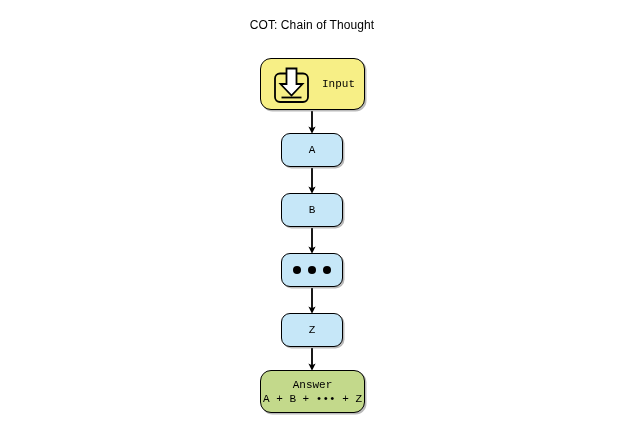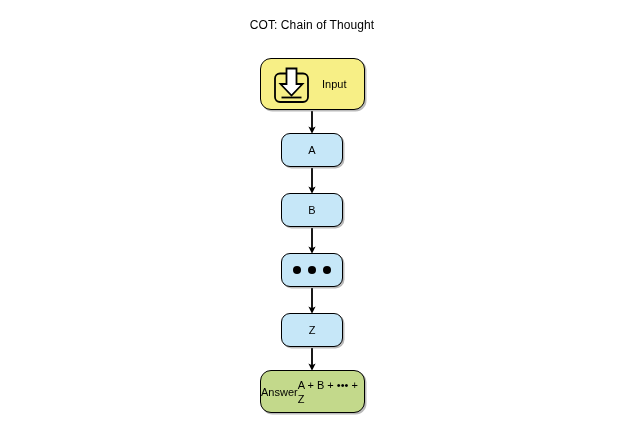--- a/index.html
+++ b/index.html
@@ -38,25 +38,26 @@
 
   
   .node {
     position: absolute;
     box-sizing: border-box;
     border: 1.4px solid #000;
     border-radius: 9px;
     display: flex;
     align-items: center;
     justify-content: center;
-    text-align: left;
+    text-align: right;
     font-size: 11px;
     line-height: 13px;
     color: #000;
     box-shadow: 1.5px 1.5px 0 rgba(130,130,130,0.55);
+    font-family: Liberation Mono, monospace;
   }
 
   .node-input {
     left: 260px;
     top: 58px;
     width: 105px;
     height: 52px;
     background: #f7ef86;
     border-radius: 11px;
     justify-content: flex-start;
@@ -102,21 +103,21 @@
     background: #000;
   }
 
   .node-answer {
     left: 260px;
     top: 370px;
     width: 105px;
     height: 43px;
     background: #c3d98b;
     border-radius: 11px;
-    flex-direction: row;
+    flex-direction: column;
     justify-content: center;
     line-height: 14px;
   }
   .node-answer .ans-line {
     display: block;
     font-size: 11px;
   }
 
   
   .edge {

